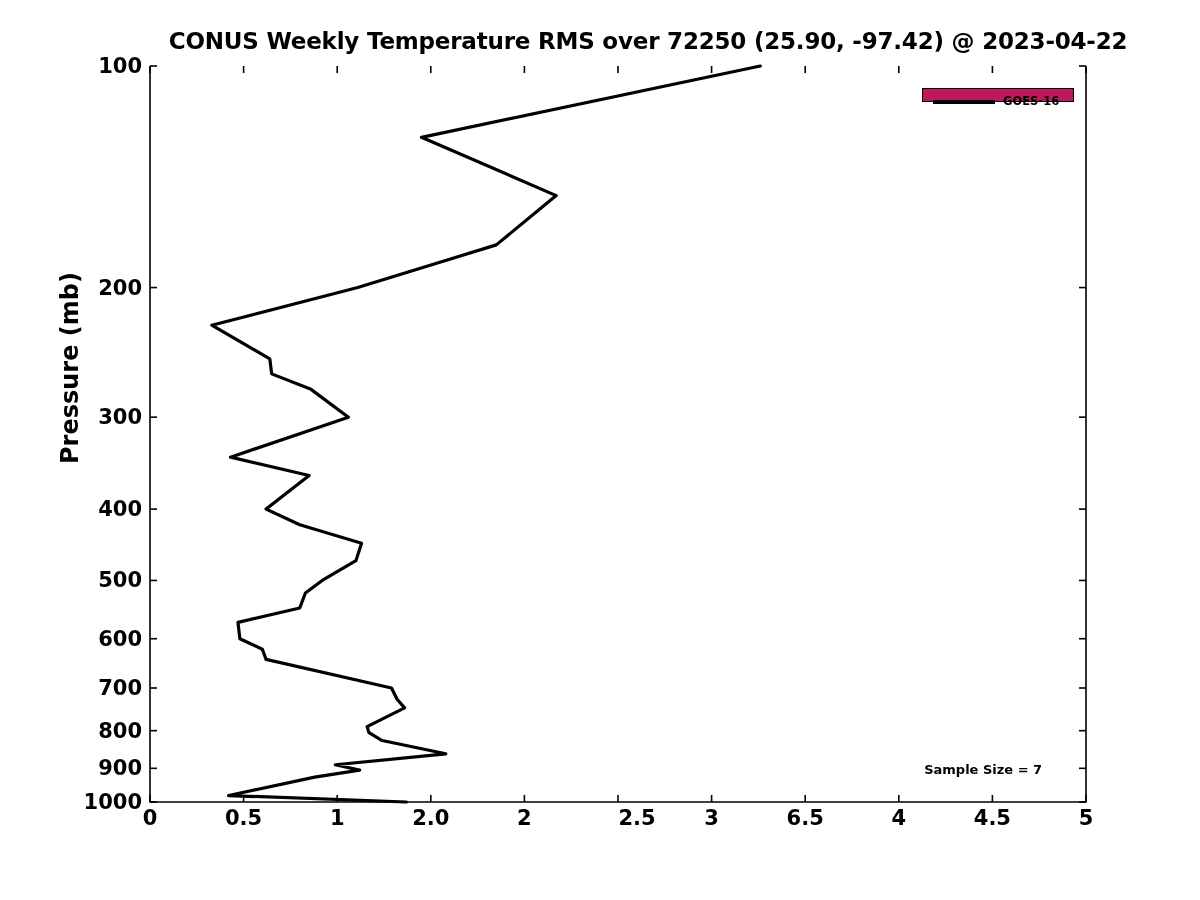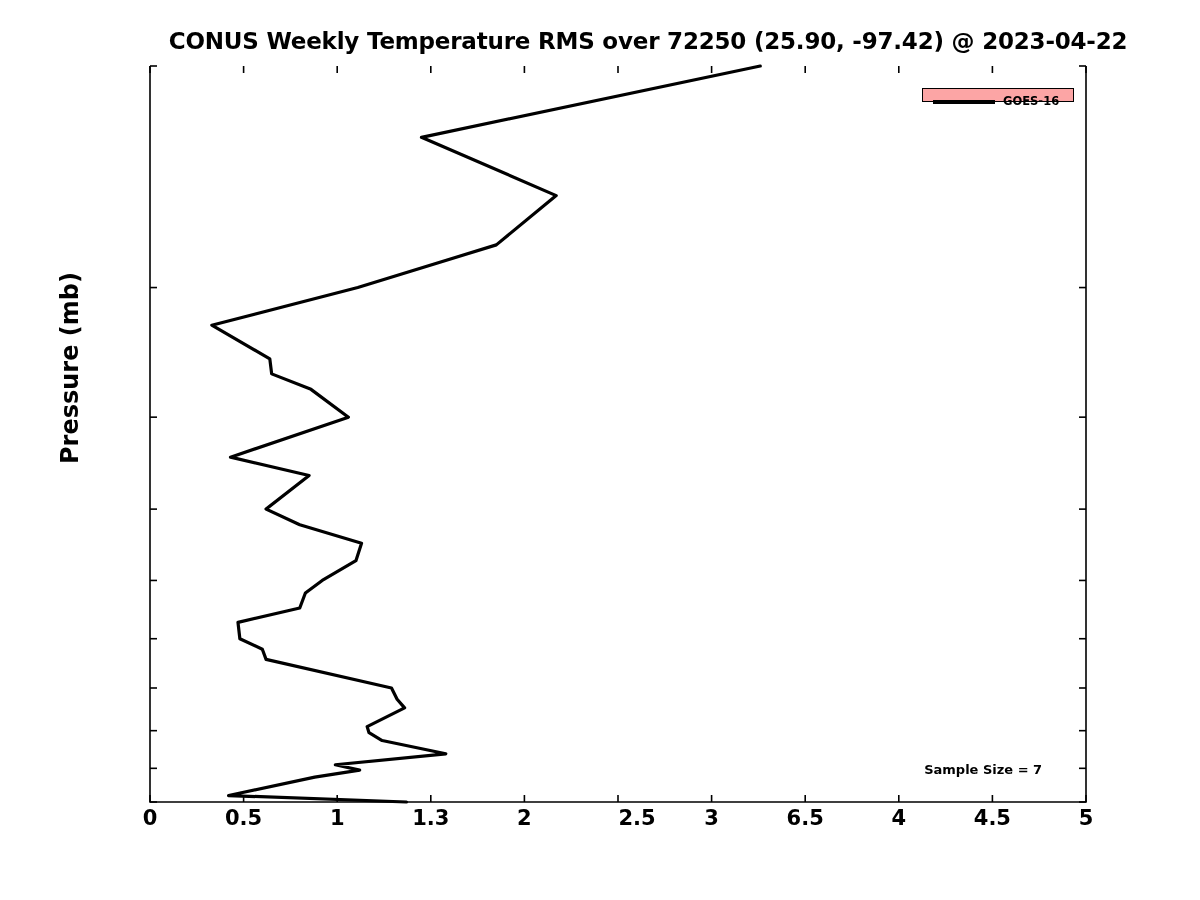--- a/index.html
+++ b/index.html
@@ -91,21 +91,21 @@
     white-space: nowrap;
     margin-left: 16px;
   }
   .legend-box {
     position: absolute;
     left: 922px;
     top: 88px;
     width: 152px;
     height: 14px;
     border: 1.5px solid #000000;
-    background: #fca5a5;
+    background: #be185d;
     box-sizing: border-box;
   }
   .legend-line {
     position: absolute;
     left: 10px;
     top: 11px;
     width: 62px;
     height: 3.5px;
     background: #000000;
   }
@@ -128,25 +128,37 @@
 </head>
 <body>
 
 <div id="figure">
 
   <div class="plot-title">CONUS Weekly Temperature RMS over 72250 (25.90, -97.42) @ 2023-04-22</div>
 
   <div class="axis-label-y">Pressure (mb)</div>
 
 
+  <div class="ylabels" id="ylabels">
+      <div class="tick-label-y" style="top: 66px;">100</div>
+      <div class="tick-label-y" style="top: 287.558px;">200</div>
+      <div class="tick-label-y" style="top: 417.161px;">300</div>
+      <div class="tick-label-y" style="top: 509.116px;">400</div>
+      <div class="tick-label-y" style="top: 580.442px;">500</div>
+      <div class="tick-label-y" style="top: 638.719px;">600</div>
+      <div class="tick-label-y" style="top: 687.992px;">700</div>
+      <div class="tick-label-y" style="top: 730.674px;">800</div>
+      <div class="tick-label-y" style="top: 768.322px;">900</div>
+      <div class="tick-label-y" style="top: 802px;">1000</div>
+    </div>
   <div id="xlabels">
       <div class="tick-label-x" style="left: 150px;">0</div>
       <div class="tick-label-x" style="left: 243.6px;">0.5</div>
       <div class="tick-label-x" style="left: 337.2px;">1</div>
-      <div class="tick-label-x" style="left: 430.8px;">1.3</div>
+      <div class="tick-label-x" style="left: 430.8px;">2.0</div>
       <div class="tick-label-x" style="left: 524.4px;">2</div>
       <div class="tick-label-x" style="left: 637px;">2.5</div>
       <div class="tick-label-x" style="left: 711.6px;">3</div>
       <div class="tick-label-x" style="left: 805.2px;">6.5</div>
       <div class="tick-label-x" style="left: 898.8px;">4</div>
       <div class="tick-label-x" style="left: 992.4px;">4.5</div>
       <div class="tick-label-x" style="left: 1086px;">5</div>
     </div>
 
   <svg class="canvas" id="canvas" viewBox="0 0 1200 900">

